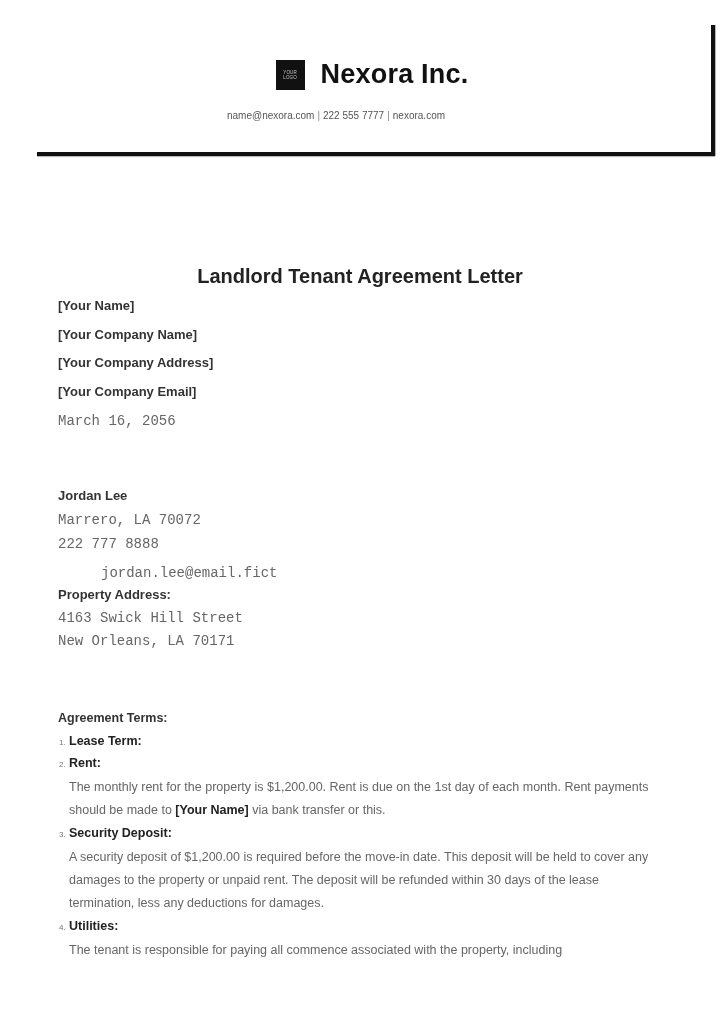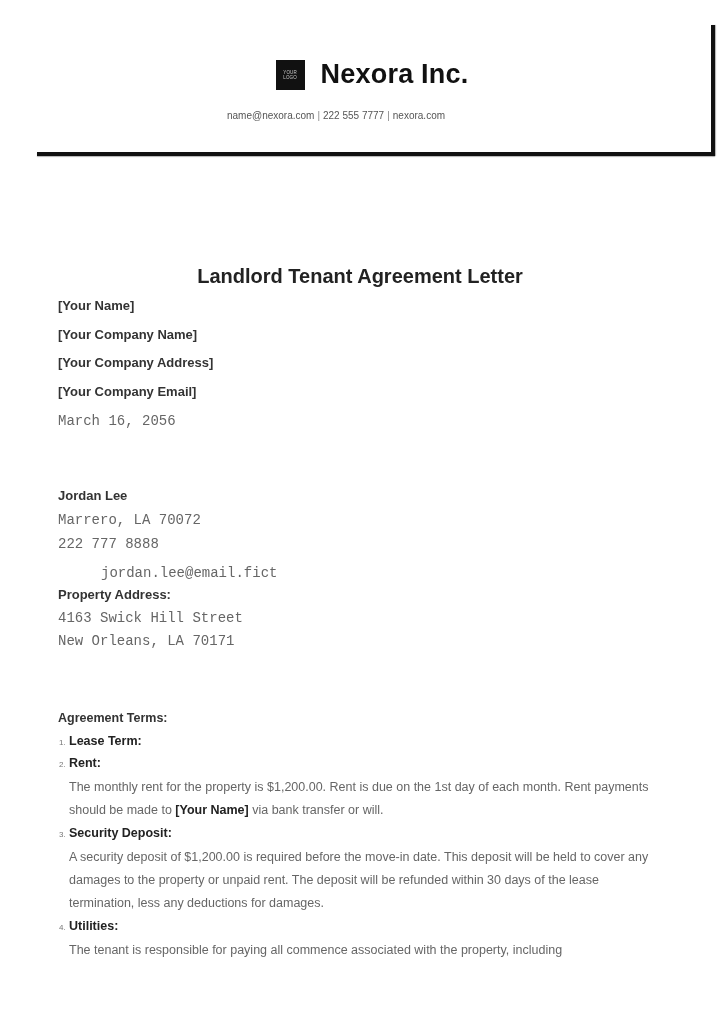--- a/index.html
+++ b/index.html
@@ -203,21 +203,21 @@
       <span class="term-num">1.</span>
       <span>Lease Term:</span>
     </div>
   </div>
 
   <div>
     <div class="term-title">
       <span class="term-num">2.</span>
       <span>Rent:</span>
     </div>
-    <div class="term-body"><span>The monthly rent for the property is $1,200.00. Rent is due on the 1st day of each month. Rent payments should be made to </span><b>[Your Name]</b><span> via bank transfer or will.</span></div>
+    <div class="term-body"><span>The monthly rent for the property is $1,200.00. Rent is due on the 1st day of each month. Rent payments should be made to </span><b>[Your Name]</b><span> via bank transfer or this.</span></div>
   </div>
 
   <div>
     <div class="term-title">
       <span class="term-num">3.</span>
       <span>Security Deposit:</span>
     </div>
     <div class="term-body">A security deposit of $1,200.00 is required before the move-in date. This deposit will be held to cover any damages to the property or unpaid rent. The deposit will be refunded within 30 days of the lease termination, less any deductions for damages.</div>
   </div>
 

